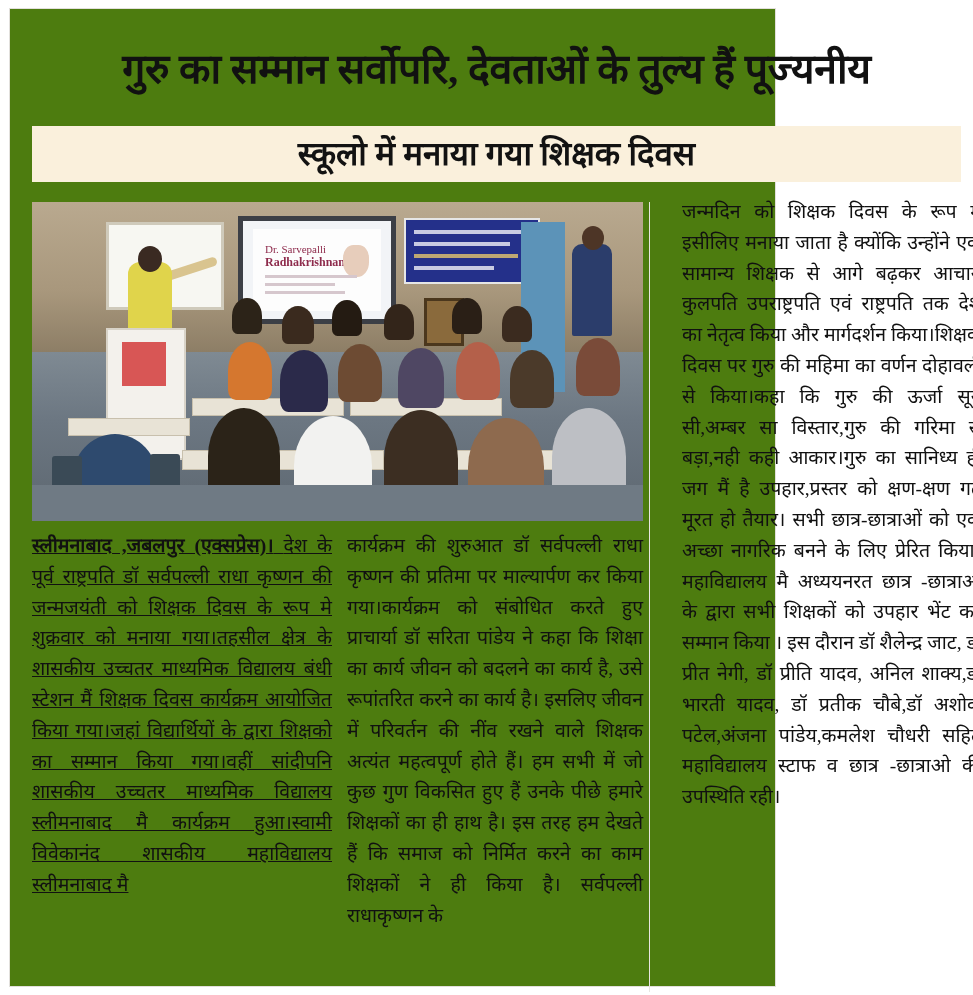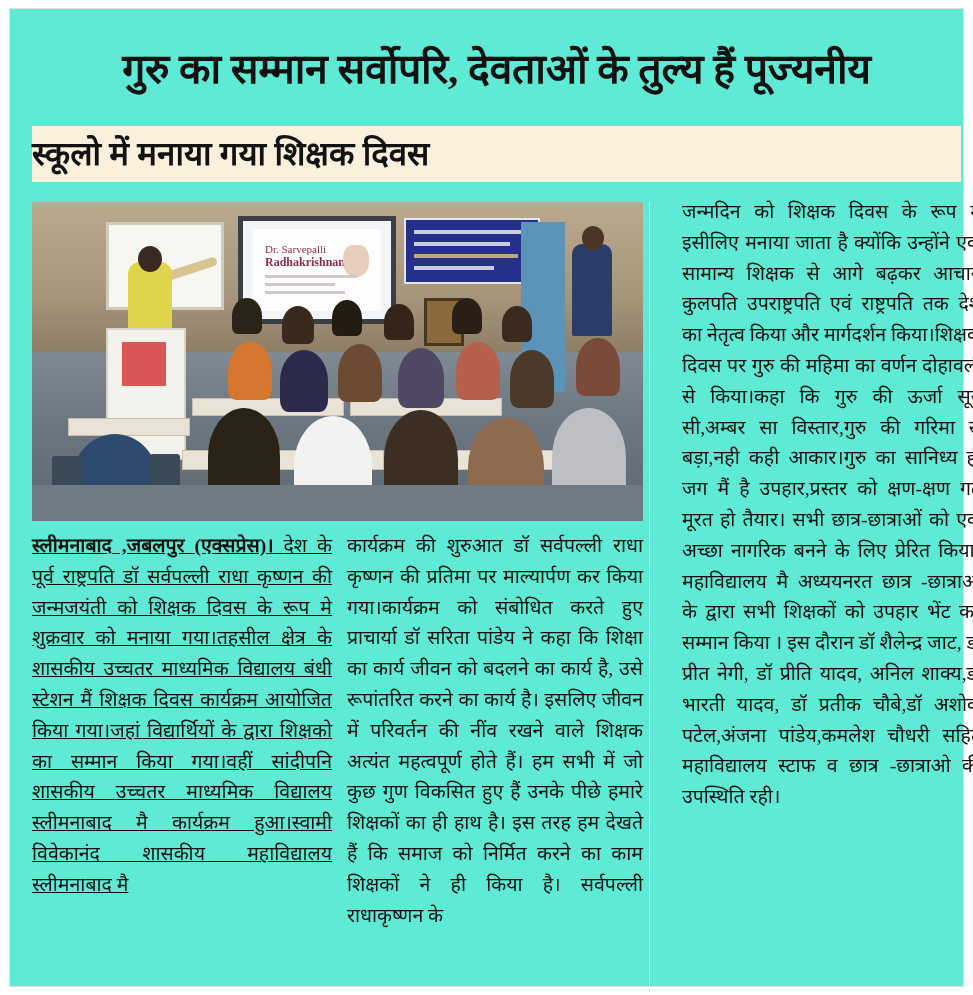--- a/index.html
+++ b/index.html
@@ -14,23 +14,23 @@
     position: relative;
     width: 973px;
     height: 995px;
     background: #ffffff;
     overflow: hidden;
   }
   .paper {
     position: absolute;
     left: 9px;
     top: 8px;
-    width: 955px;
+    width: 767px;
     height: 979px;
-    background: #5eead4;
+    background: #4d7c0f;
     border: 1px solid #e2e0dc;
     box-sizing: border-box;
   }
 
   
   .headline-wrap {
     position: absolute;
     left: 22px;
     top: 36px;
     width: 929px;
@@ -51,20 +51,21 @@
     top: 117px;
     width: 929px;
     height: 56px;
     background: #faf0dc;
   }
   .subhead {
     position: absolute;
     left: 22px;
     top: 124px;
     width: 929px;
+    text-align: center;
     font-weight: bold;
     font-size: 33px;
     line-height: 1.3;
     color: #121212;
     white-space: nowrap;
   }
 
   
   .photo {
     position: absolute;

